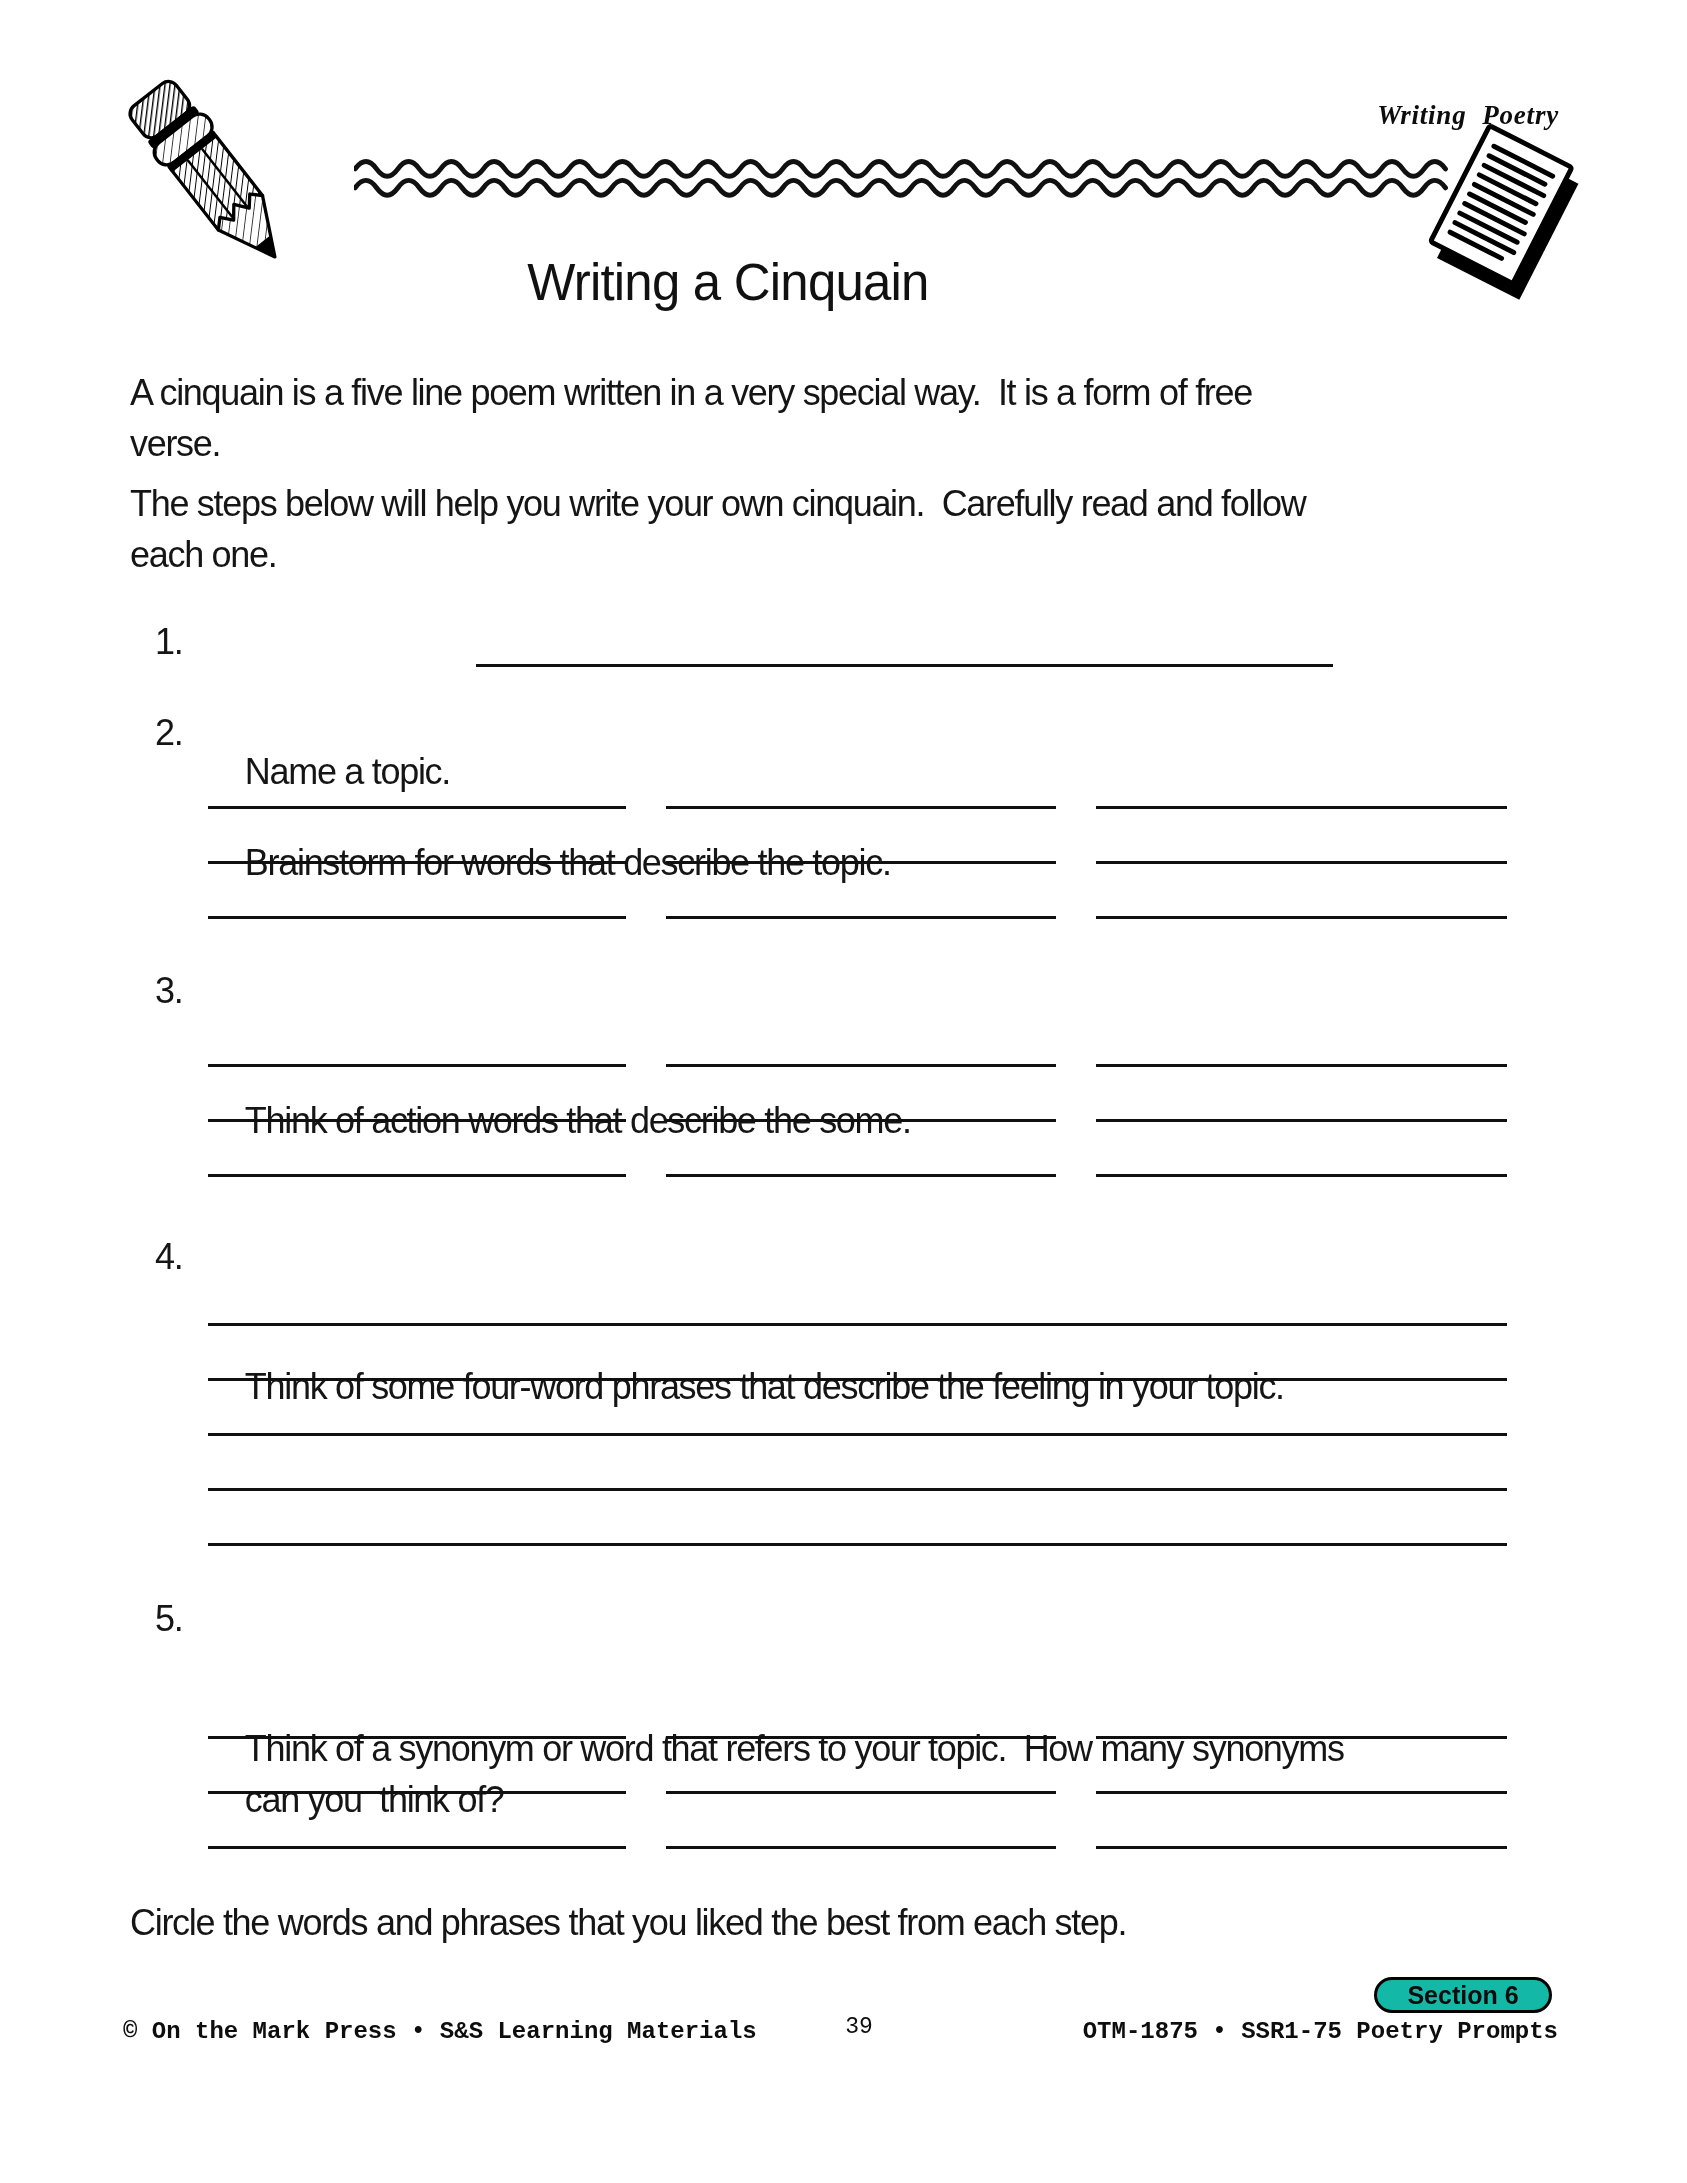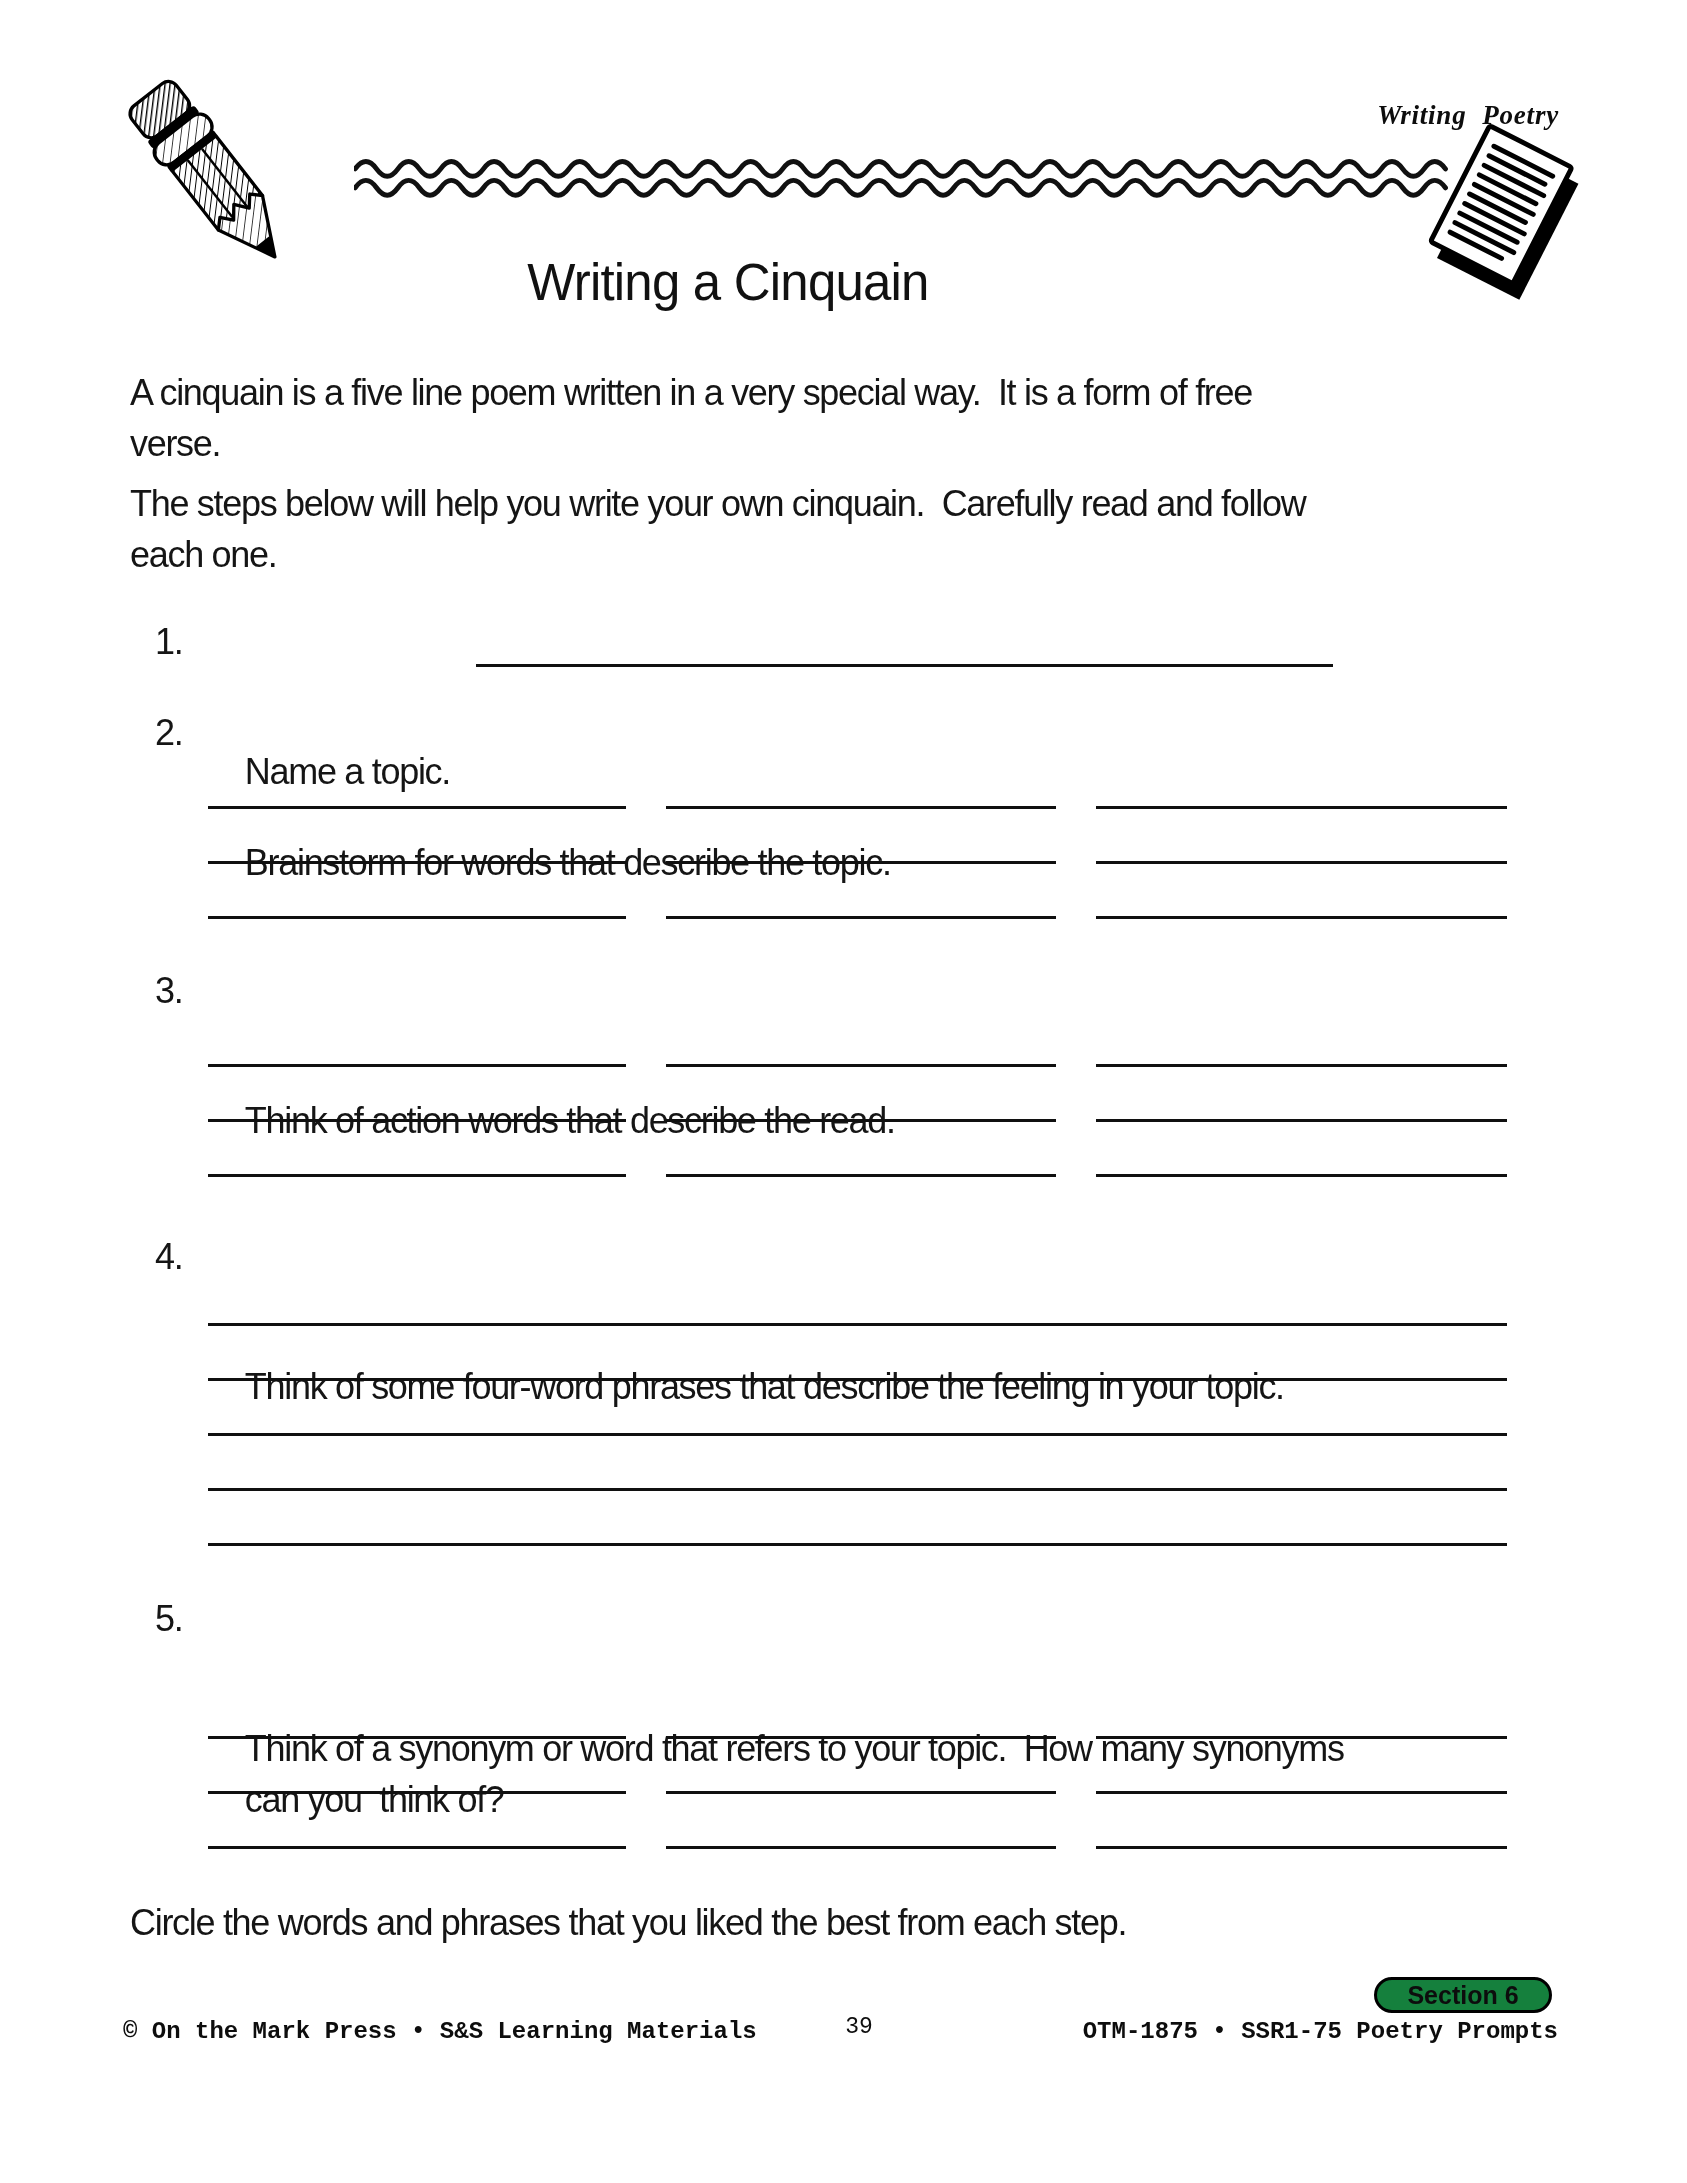--- a/index.html
+++ b/index.html
@@ -61,21 +61,21 @@
   #grid-3{top:1012px;}
   #rows-4{top:1271px;}
   #grid-5{top:1684px;}
   
   .closing{position:absolute;left:130px;top:1897px;width:1483px;margin:0;}
   
   .section-badge{
     position:absolute;left:1374px;top:1977px;width:178px;height:36px;
     box-sizing:border-box;border:3.3px solid #000;border-radius:21.4px;
     display:flex;align-items:center;justify-content:center;
-    font-size:25px;font-weight:bold;color:#0d0d0d;background:#15803d;
+    font-size:25px;font-weight:bold;color:#0d0d0d;background:#14b8a6;
   }
   .footer-left,.footer-right,.footer-page{
     position:absolute;font-family:Liberation Mono, monospace;color:#0d0d0d;
   }
   .footer-left{left:123px;top:2018px;font-size:24px;font-weight:bold;}
   .footer-page{left:818px;top:2014px;width:82px;text-align:center;font-size:23px;}
   .footer-right{right:129px;top:2018px;font-size:24px;font-weight:bold;}
 </style>
 </head>
 <body>
@@ -160,21 +160,21 @@
       <div class="blank-line"></div>
       <div class="blank-line"></div>
       <div class="blank-line"></div>
       <div class="blank-line"></div>
       <div class="blank-line"></div>
       <div class="blank-line"></div>
     </div>
 
   <section class="step body-text" id="step-3">
     <span class="step-num">3.</span>
-    <span class="step-text">Think of action words that describe the read.</span>
+    <span class="step-text">Think of action words that describe the some.</span>
   </section>
   <div class="blank-grid" id="grid-3">
       <div class="blank-line"></div>
       <div class="blank-line"></div>
       <div class="blank-line"></div>
       <div class="blank-line"></div>
       <div class="blank-line"></div>
       <div class="blank-line"></div>
       <div class="blank-line"></div>
       <div class="blank-line"></div>

